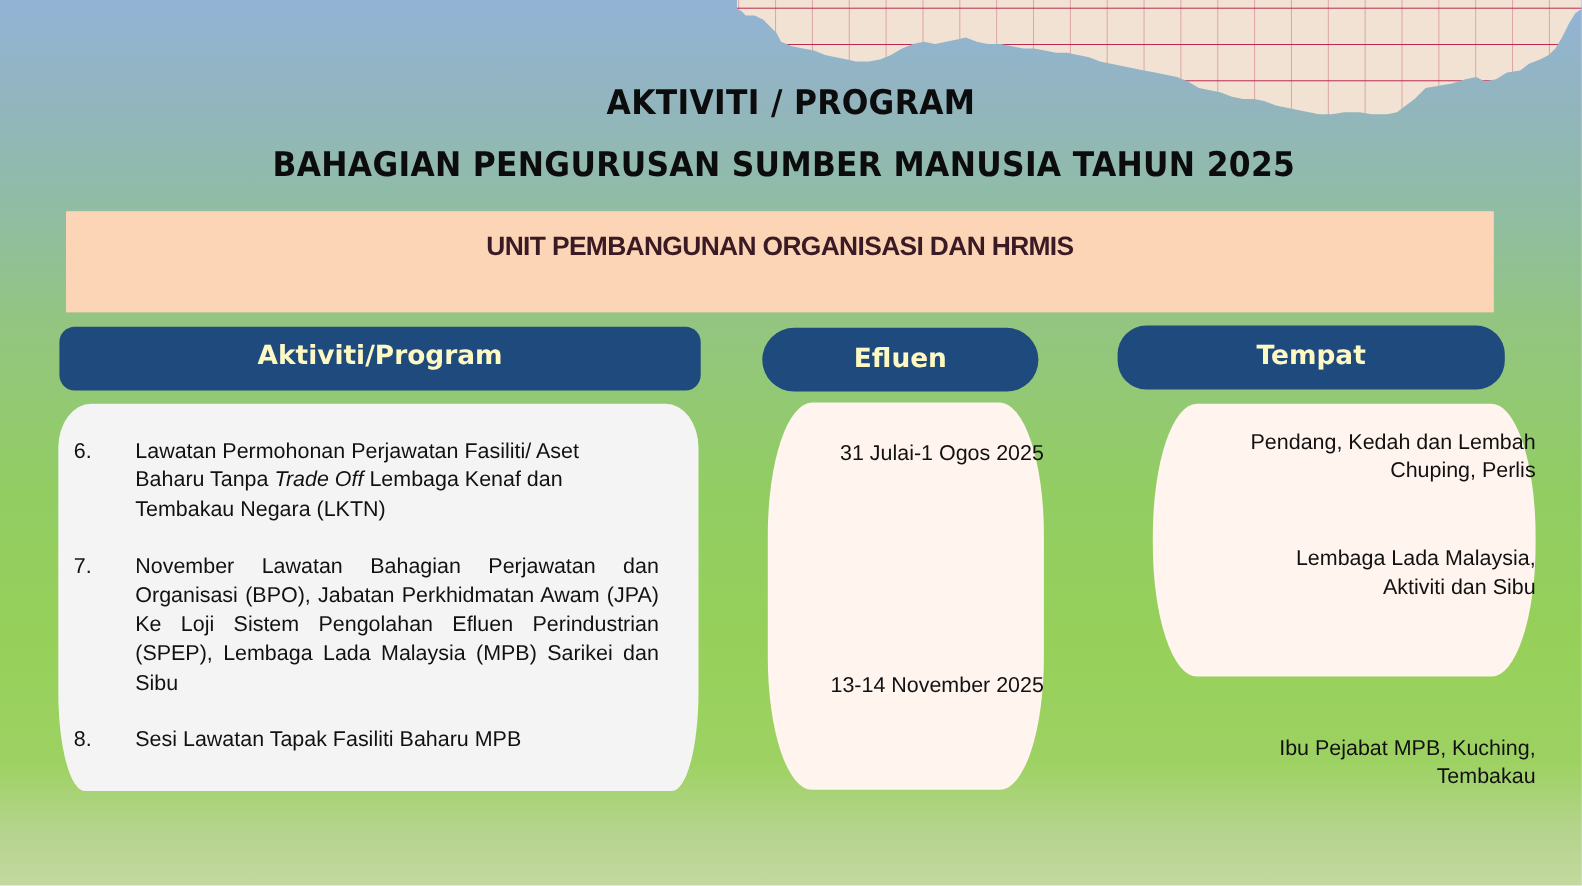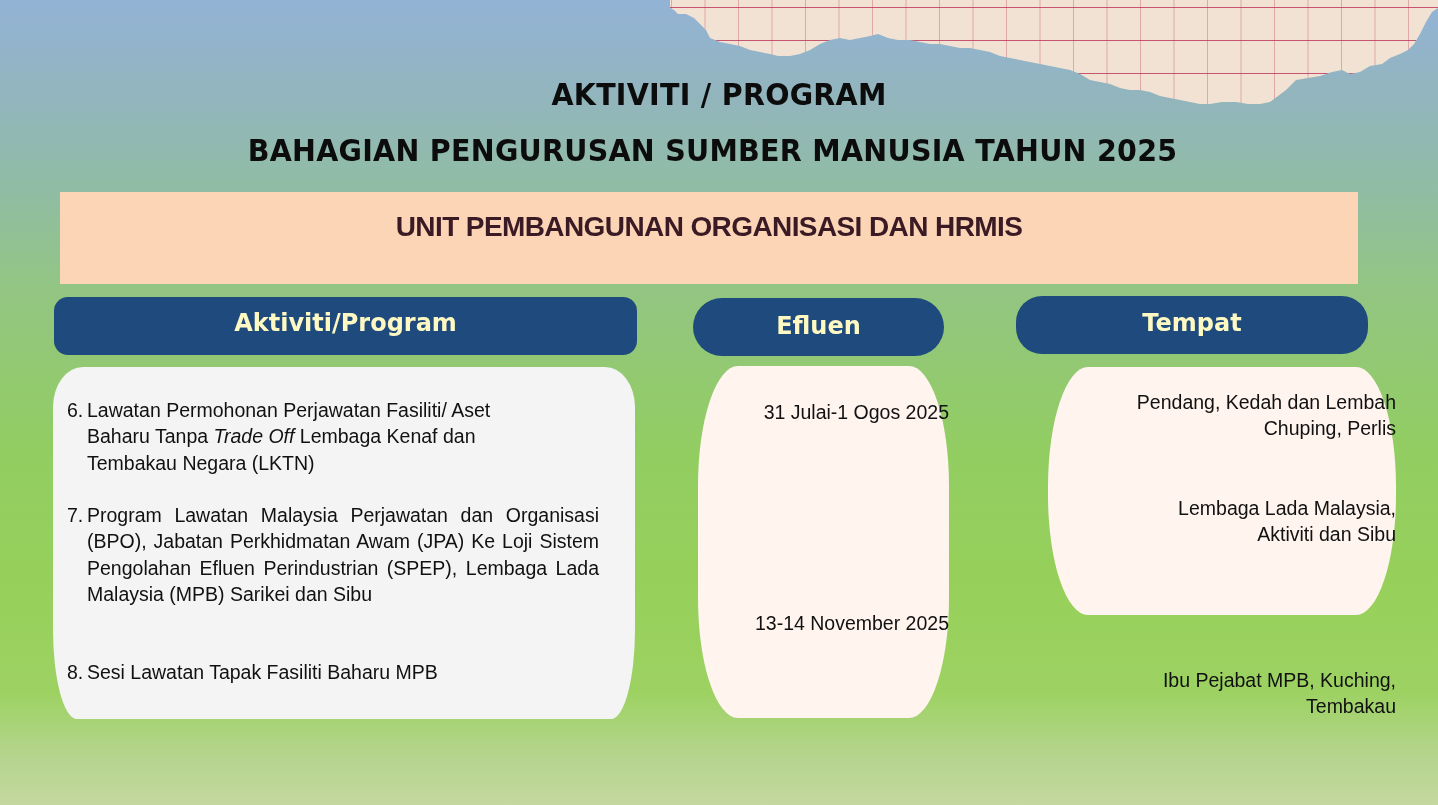--- a/index.html
+++ b/index.html
@@ -51,21 +51,21 @@
       position: absolute;
       left: 60px; top: 192px;
       width: 1298px; height: 92px;
       background: #fbd5b5;
     }
     .unit-banner-label {
       position: absolute; left: 0; right: 0; top: 19px;
       text-align: center;
       font-family: "Liberation Sans", sans-serif;
       font-weight: bold;
-      font-size: 28px;
+      font-size: 24px;
       color: #3a1a24;
       letter-spacing: -0.6px;
     }
 
     .col-header {
       position: absolute;
       background: #1f4a7d;
       color: #fef9c3;
       font-family: "DejaVu Sans", sans-serif;
       font-weight: bold;
@@ -101,21 +101,21 @@
     }
 
     .activity-item {
       position: absolute;
       left: 14px;
       width: 532px;
       line-height: 26.4px;
       display: flex;
     }
     .activity-num { flex: 0 0 auto; width: 20px; }
-    .activity-text { flex: 1 1 auto; }
+    .activity-text { flex: 1 1 auto; margin-left: 36px; }
     .activity-text.justify { text-align: justify; text-align-last: left; }
     .activity-text em { font-style: italic; }
 
     .ai-6 { top: 30px; }
     .ai-7 { top: 135px; }
     .ai-8 { top: 292px; }
 
     .date-item, .place-item {
       position: absolute;
       left: 0; right: 0;
@@ -164,21 +164,21 @@
 <div class="col-header hdr-date">Efluen</div>
 <div class="col-header hdr-place">Tempat</div>
 
 <div class="card card-activity">
   <div class="activity-item ai-6">
     <span class="activity-num">6.</span>
     <span class="activity-text" style="width:460px; flex:0 0 460px;"><span>Lawatan Permohonan Perjawatan Fasiliti/ Aset Baharu Tanpa </span><em>Trade Off</em><span> Lembaga Kenaf dan Tembakau Negara (LKTN)</span></span>
   </div>
   <div class="activity-item ai-7">
     <span class="activity-num">7.</span>
-    <span class="activity-text justify">Program Lawatan Malaysia Perjawatan dan Organisasi  (BPO), Jabatan Perkhidmatan Awam (JPA) Ke Loji Sistem Pengolahan Efluen Perindustrian (SPEP), Lembaga Lada Malaysia (MPB)  Sarikei dan Sibu</span>
+    <span class="activity-text justify">November Lawatan Bahagian Perjawatan dan Organisasi  (BPO), Jabatan Perkhidmatan Awam (JPA) Ke Loji Sistem Pengolahan Efluen Perindustrian (SPEP), Lembaga Lada Malaysia (MPB)  Sarikei dan Sibu</span>
   </div>
   <div class="activity-item ai-8">
     <span class="activity-num">8.</span>
     <span class="activity-text">Sesi Lawatan Tapak Fasiliti Baharu MPB</span>
   </div>
 </div>
 
 <div class="card card-date">
   <div class="date-item di-1">31 Julai-1 Ogos 2025</div>
   <div class="date-item di-3">13-14 November 2025</div>

